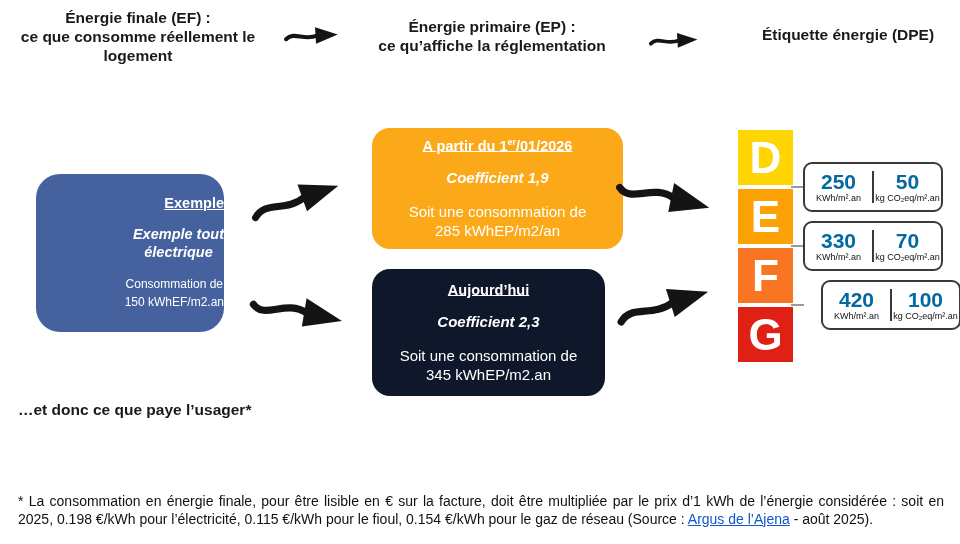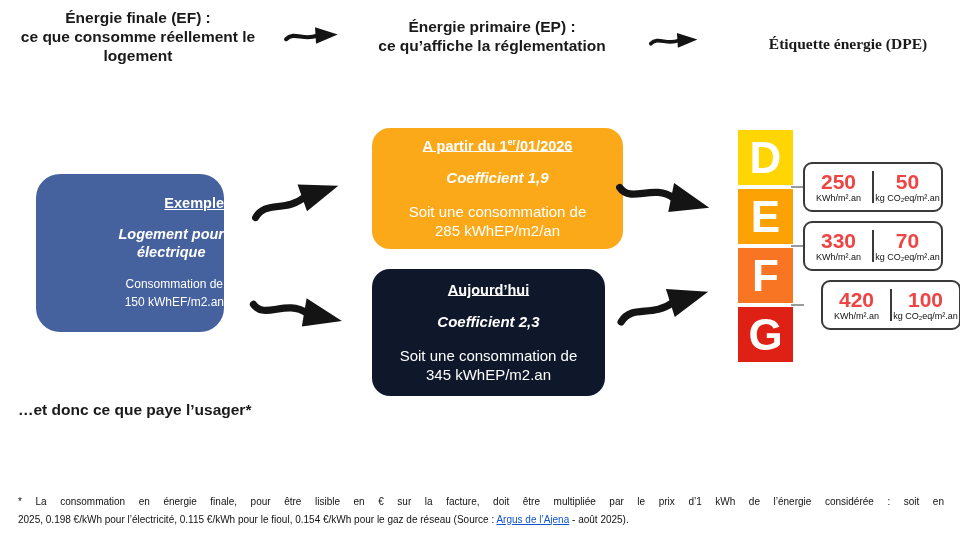--- a/index.html
+++ b/index.html
@@ -35,26 +35,26 @@
     color:#ffffff;font-weight:800;font-size:44px;line-height:55px;
   }
   
   .connector{left:791px;width:13px;height:0;border-top:2px solid #9a9a9a;}
   
   .value-box{
     left:803px;width:140px;height:50px;background:#ffffff;border:2px solid #3a3a3a;border-radius:9px;
     display:flex;align-items:stretch;box-sizing:border-box;
   }
   .value-half{flex:1 1 0;display:flex;flex-direction:column;align-items:center;justify-content:center;}
-  .value-num{font-weight:bold;font-size:21px;line-height:22px;color:#ef4444;}
+  .value-num{font-weight:bold;font-size:21px;line-height:22px;color:#0369a1;}
   .value-unit{font-size:9px;line-height:10px;color:#111;white-space:nowrap;}
   .value-divider{width:2px;background:#3a3a3a;margin:7px 0;}
   
   .usager{left:18px;top:401px;font-weight:bold;font-size:15.5px;}
-  .footnote{left:18px;top:493px;width:926px;font-size:10px;line-height:17.5px;color:#111;}
+  .footnote{left:18px;top:493px;width:926px;font-size:14px;line-height:17.5px;color:#111;}
   .footnote .l1{text-align:justify;text-align-last:justify;}
   .footnote a{color:#1155CC;text-decoration:underline;cursor:pointer;}
 </style>
 </head>
 <body>
 
 <div class="canvas">
 
   <div class="abs hdr" style="left:10px;top:8px;width:256px;">
     <div>Énergie finale (EF) :</div>
@@ -74,28 +74,28 @@
     <div>ce qu’affiche la réglementation</div>
   </div>
 
   <div class="abs arrow" style="left:648px;top:24px;width:56px;height:30px;">
     <svg viewBox="0 0 120 56">
         <path d="M6,38 C22,22 40,42 66,31" fill="none" stroke="#141414" stroke-width="8" stroke-linecap="round"></path>
         <polygon points="62,15 106,29 64,47" fill="#141414"></polygon>
       </svg>
   </div>
 
-  <div class="abs hdr" style="left:740px;top:34px;width:216px;font-family:Liberation Serif, serif;">
+  <div class="abs hdr" style="left:740px;top:25px;width:216px;">
     <div>Étiquette énergie (DPE)</div>
   </div>
 
   <div class="abs bubble example-box" style="background-color: rgb(69, 97, 158);">
     <div class="title">Exemple</div>
     <div class="subtitle">
-      <div>Logement pour</div>
+      <div>Exemple tout</div>
       <div>électrique</div>
     </div>
     <div class="body">
       <div>Consommation de</div>
       <div>150 kWhEF/m2.an</div>
     </div>
   </div>
 
   <div class="abs arrow" style="left:246px;top:168px;width:106px;height:56px;transform:rotate(-16deg);">
     <svg viewBox="0 0 120 56">

